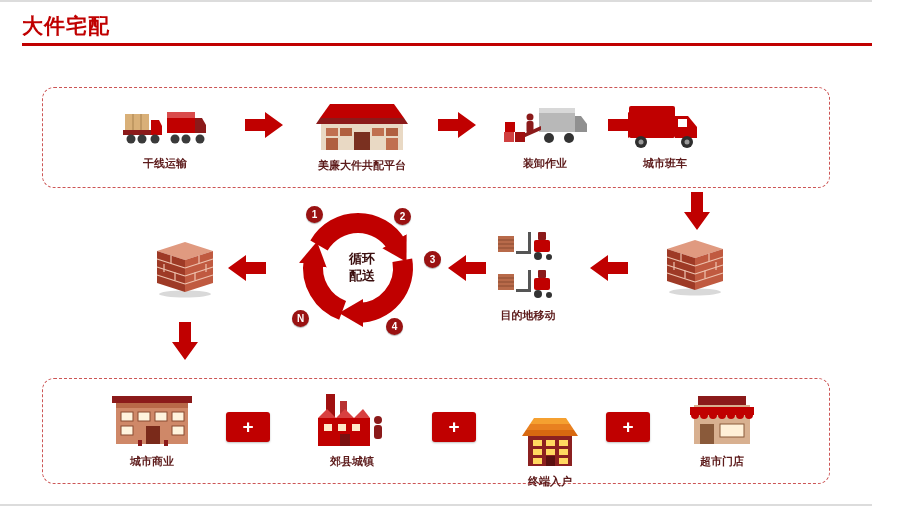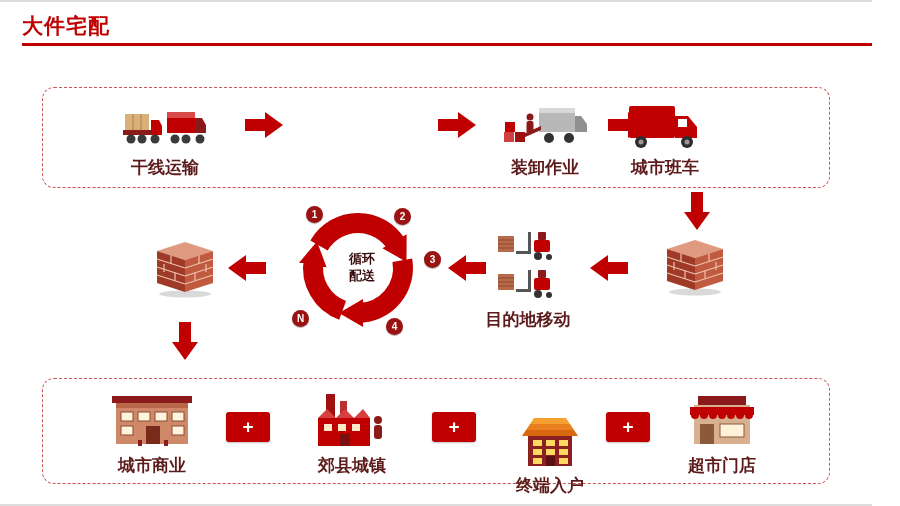--- a/index.html
+++ b/index.html
@@ -4,21 +4,21 @@
 <style>
   html,body{margin:0;padding:0;background:#fff;font-family:"Liberation Sans","DejaVu Sans",sans-serif;}
   .canvas{position:relative;width:872px;height:506px;background:#fff;overflow:hidden;}
   .edge{position:absolute;left:0;width:900px;height:2px;background:#dcdcdc;}
   .abs{position:absolute;}
   .page-title{position:absolute;left:22px;top:12px;font-size:21px;font-weight:bold;color:#C00000;letter-spacing:1px;}
   .title-rule{position:absolute;left:22px;top:43px;width:856px;height:2.5px;background:#C00000;}
   .dashed-box{position:absolute;border:1.5px dashed #cc5555;border-radius:12px;}
   .node{position:absolute;display:flex;flex-direction:column;align-items:center;}
   .icon-wrap{display:flex;align-items:flex-end;justify-content:center;}
-  .node-label{margin-top:6px;font-size:17px;font-weight:600;color:#5c1a1a;white-space:nowrap;}
+  .node-label{margin-top:6px;font-size:11px;font-weight:600;color:#5c1a1a;white-space:nowrap;}
   .plus-tile{position:absolute;width:44px;height:30px;background:#C00000;border-radius:3px;color:#fff;
              display:flex;align-items:center;justify-content:center;font-size:19px;font-weight:bold;
              box-shadow:0 1px 2px rgba(0,0,0,.25);}
   .badge{position:absolute;width:17px;height:17px;border-radius:50%;background:#9a1212;color:#fff;
          font-size:10px;font-weight:bold;display:flex;align-items:center;justify-content:center;
          box-shadow:0 1px 1px rgba(0,0,0,.3);}
   .cycle-center{position:absolute;width:34px;text-align:right;font-size:13px;font-weight:bold;
                 color:#3a0d0d;line-height:1.3;word-break:break-all;}
 </style>
 </head>
@@ -53,20 +53,37 @@
           <circle cx="77" cy="33" r="4.5" fill="#3a3a3a"></circle>
       </svg>
     </div>
     <div class="node-label">干线运输</div>
   </div>
 
   <svg class="abs" style="left:245px;top:111px" width="38" height="28" viewBox="0 0 38 28">
     <path d="M0 8 H20 V1 L38 14 L20 27 V20 H0 Z" fill="#C00000"></path>
   </svg>
 
+  <div class="node" style="left:297px;top:100px;width:130px">
+    <div class="icon-wrap" style="height:52px">
+      <svg width="92" height="52" viewBox="0 0 92 52">
+        <polygon points="14,4 78,4 88,18 4,18" fill="#C00000"></polygon>
+        <polygon points="4,18 88,18 92,24 0,24" fill="#8B1A1A"></polygon>
+        <rect x="5" y="24" width="82" height="26" fill="#e9d9c4"></rect>
+        <rect x="10" y="28" width="12" height="8" fill="#c07050"></rect>
+        <rect x="24" y="28" width="12" height="8" fill="#b06040"></rect>
+        <rect x="56" y="28" width="12" height="8" fill="#c07050"></rect>
+        <rect x="70" y="28" width="12" height="8" fill="#b06040"></rect>
+        <rect x="10" y="38" width="12" height="12" fill="#b06040"></rect>
+        <rect x="70" y="38" width="12" height="12" fill="#c07050"></rect>
+        <rect x="38" y="32" width="16" height="18" fill="#7a3020"></rect>
+      </svg>
+    </div>
+    <div class="node-label">美廉大件共配平台</div>
+  </div>
 
   <svg class="abs" style="left:438px;top:111px" width="38" height="28" viewBox="0 0 38 28">
     <path d="M0 8 H20 V1 L38 14 L20 27 V20 H0 Z" fill="#C00000"></path>
   </svg>
 
   <div class="node" style="left:493px;top:100px;width:104px">
     <div class="icon-wrap" style="height:50px">
       <svg width="84" height="46" viewBox="0 0 84 46">
         <rect x="36" y="4" width="36" height="24" fill="#b8b8b8"></rect>
         <rect x="36" y="4" width="36" height="5" fill="#d8d8d8"></rect>

